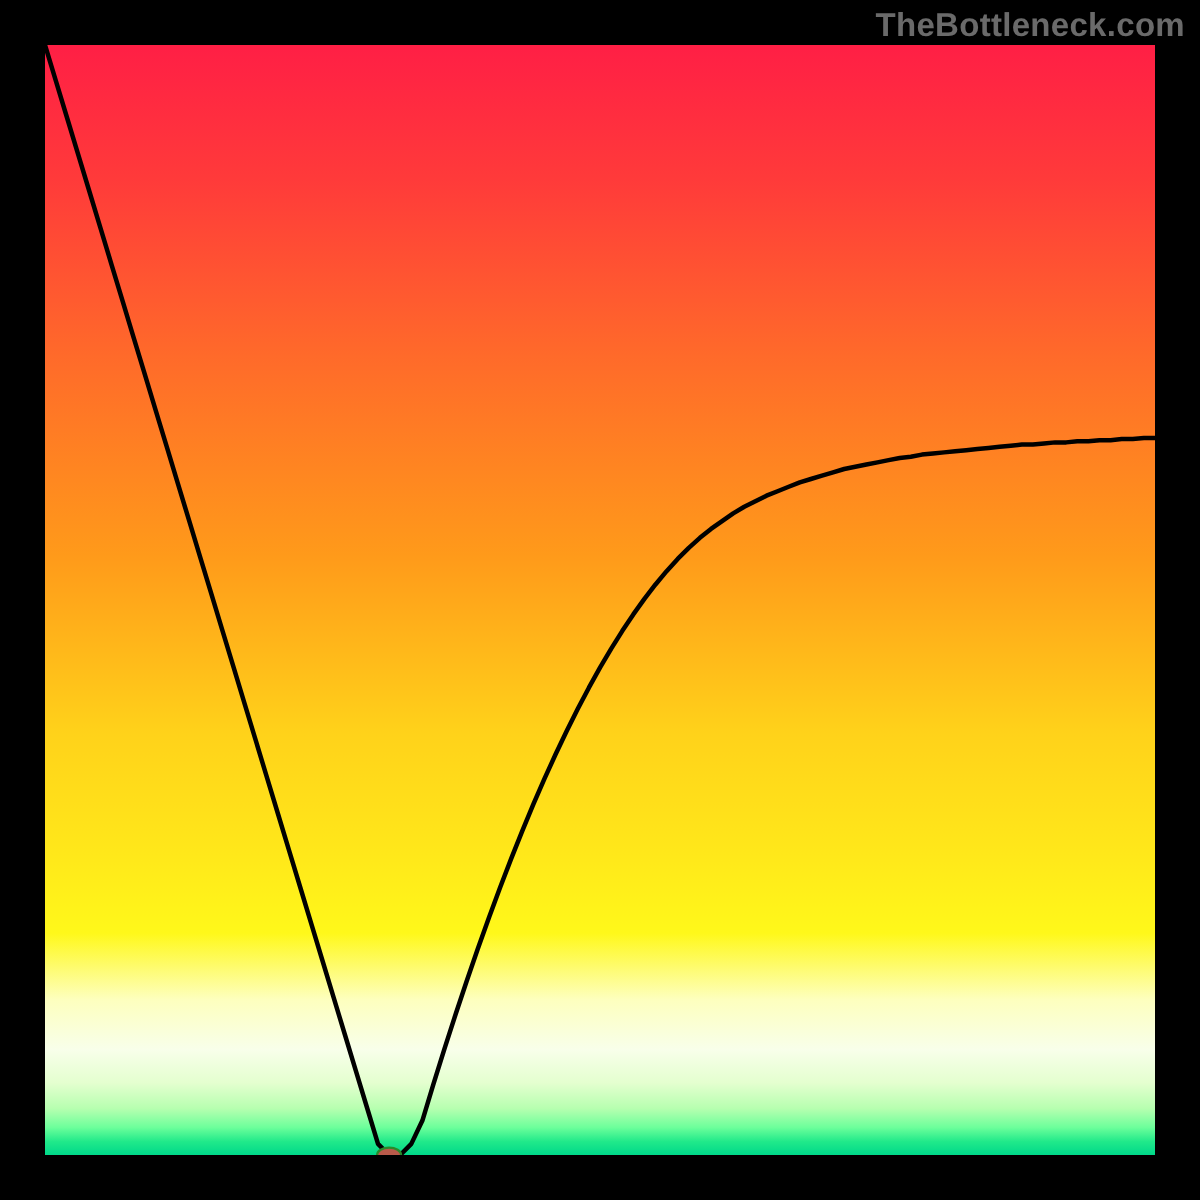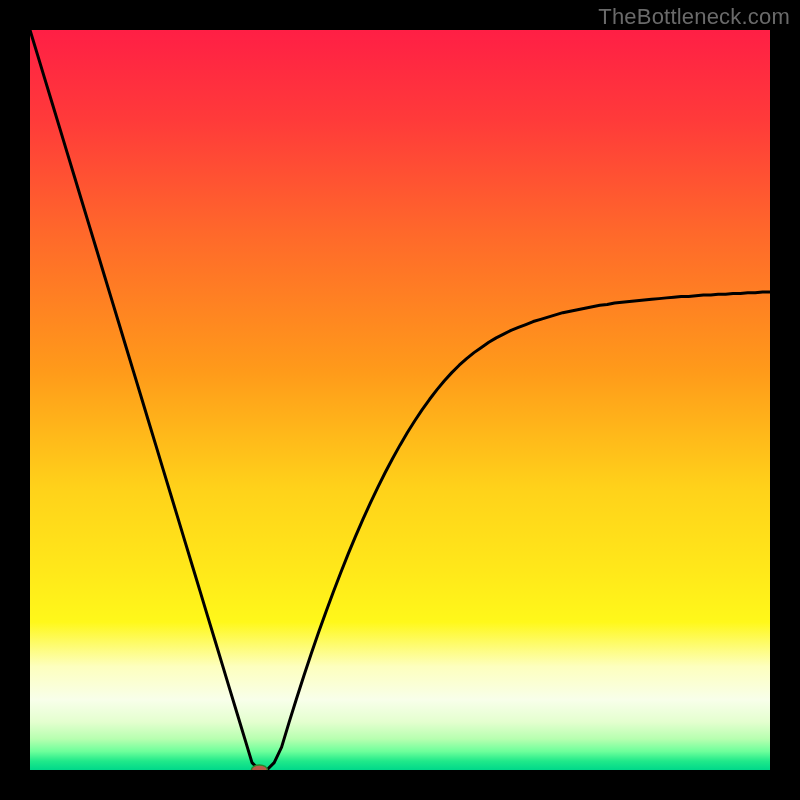--- a/index.html
+++ b/index.html
@@ -29,21 +29,21 @@
   .plot-area svg {
     display: block;
     width: 740px;
     height: 740px;
   }
   .watermark {
     position: absolute;
     top: 4px;
     right: 10px;
     font-size: 22px;
-    font-weight: 400;
+    font-weight: 700;
     color: #6a6a6a;
     letter-spacing: 0.2px;
     user-select: none;
   }
 </style>
 </head>
 <body>
 
 <div class="frame">
   <div class="watermark">TheBottleneck.com</div>

